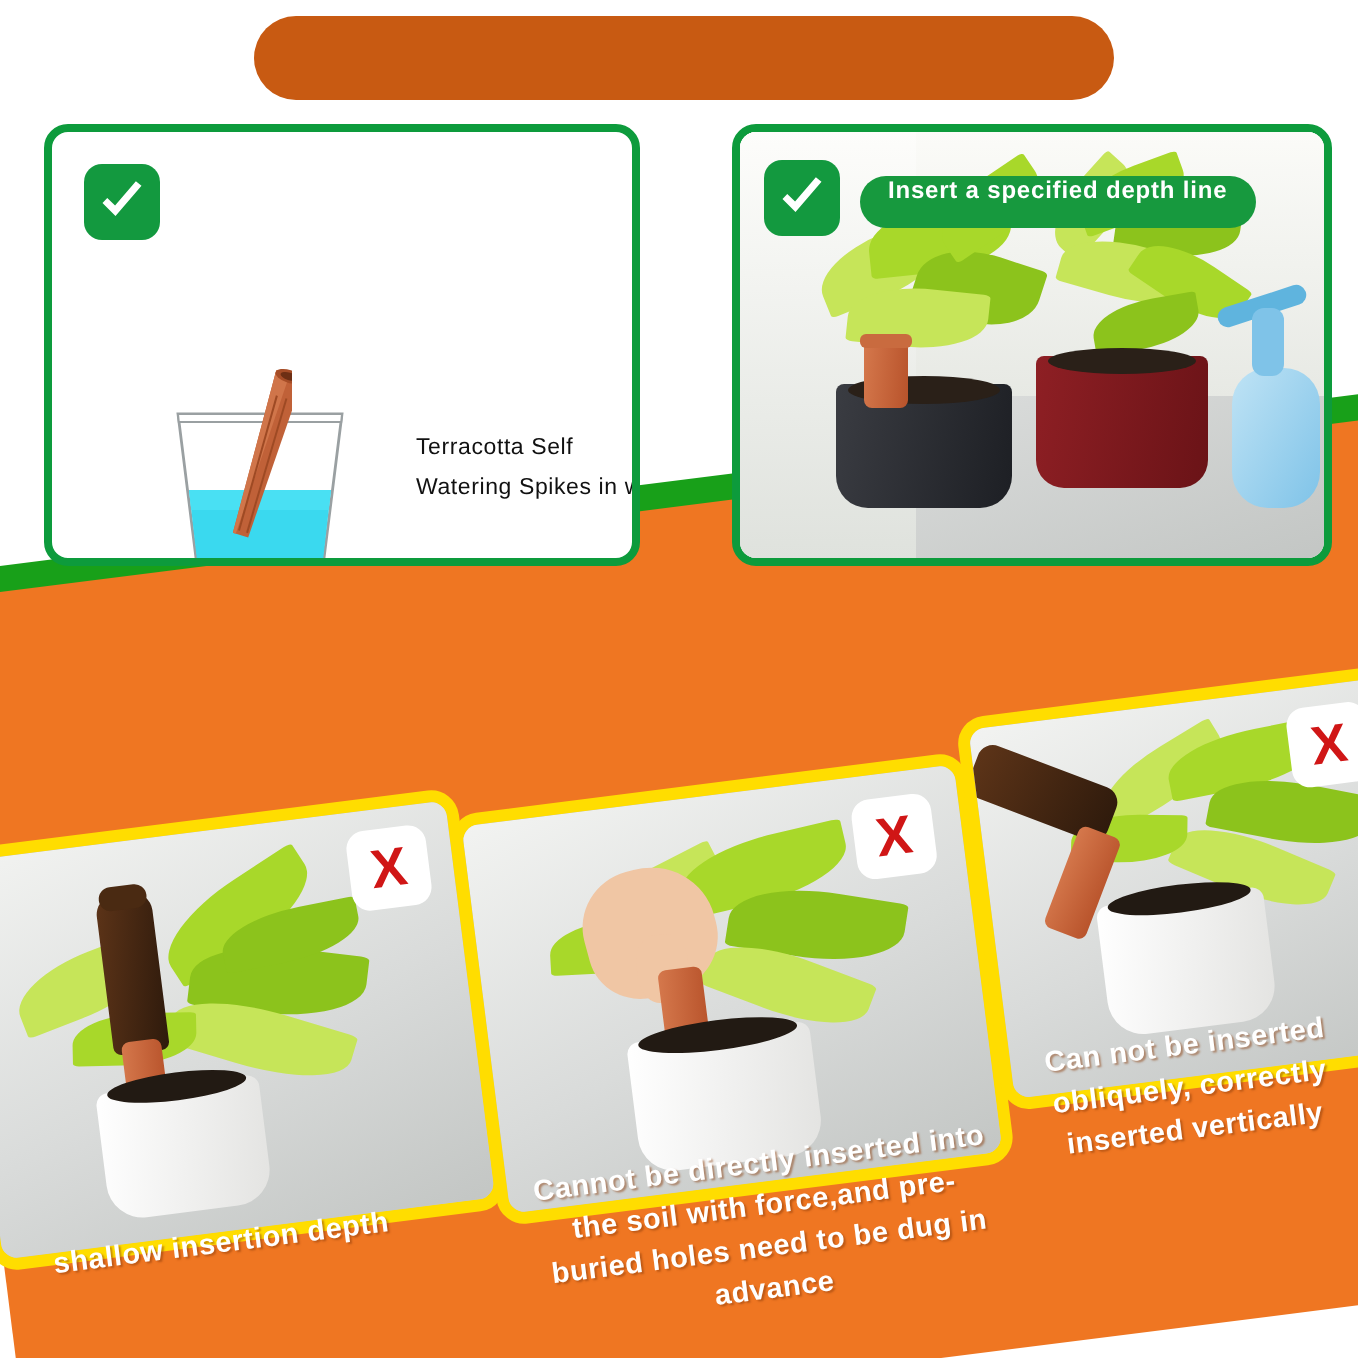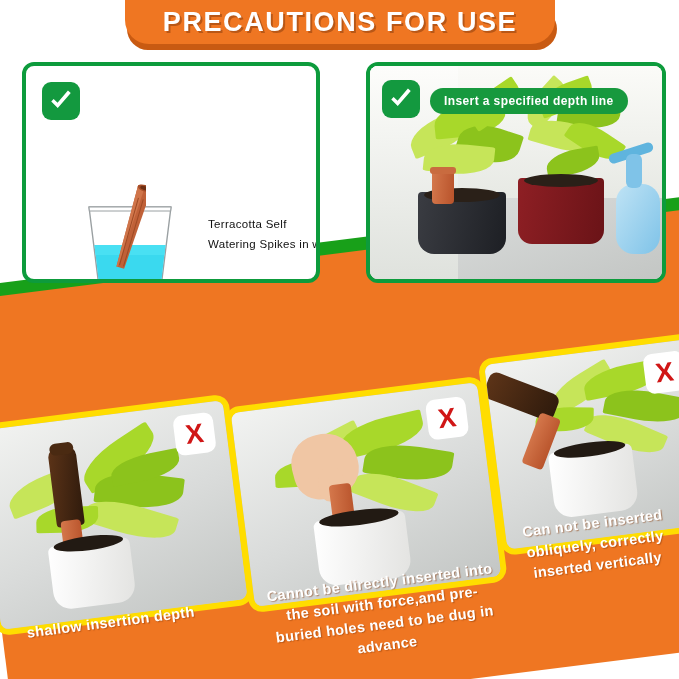--- a/index.html
+++ b/index.html
@@ -61,21 +61,21 @@
   .ill-text{
     position:absolute;left:150px;top:148px;width:148px;
     color:#111;font-size:11.5px;font-weight:normal;
     line-height:20px;letter-spacing:.3px;z-index:4;margin-left:32px;
   }
 
   
   .pill{
     position:absolute;left:430px;top:88px;height:26px;
     background:#17993e;border-radius:14px;
-    display:flex;align-items:center;padding:0 14px;z-index:7;
+    display:flex;align-items:flex-start;padding:0 14px;z-index:7;
   }
   .pill span{color:#fff;font-size:12px;font-weight:bold;letter-spacing:.4px;white-space:nowrap;}
 
   
   .bad-panel{
     position:absolute;border:6px solid #ffdd00;border-radius:14px;
     background:#c9cbca;overflow:hidden;
   }
   #bad-1{left:-18px;top:409px;width:248px;height:200px;transform:rotate(-7.2deg);}
   #bad-2{left:236px;top:391px;width:248px;height:195px;transform:rotate(-7.2deg);}
@@ -115,23 +115,20 @@
 </style>
 </head>
 <body>
 
 <div id="stage">
 
   <div class="lower-orange"></div>
   <div class="green-stripe"></div>
 
   <div class="banner-shadow"></div>
-  <div class="banner">
-    <div class="banner-text">PRECAUTIONS FOR USE</div>
-  </div>
 
   <div class="good-panel" id="panel-illustration">
 
     <div class="check-badge" style="left:16px;top:16px;">
       <svg viewBox="0 0 24 24" aria-hidden="true">
           <path d="M3 12.5 L9 18.5 L21 4.5 L18.4 2.4 L8.8 13.6 L5.2 10.1 Z" fill="#ffffff"></path>
         </svg>
     </div>
 
     <svg class="glass" viewBox="0 0 94 112">

